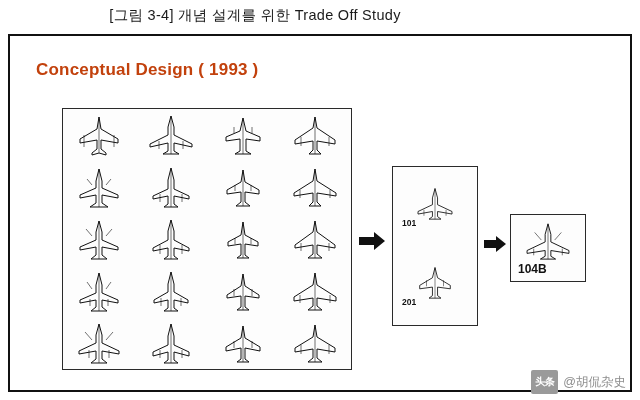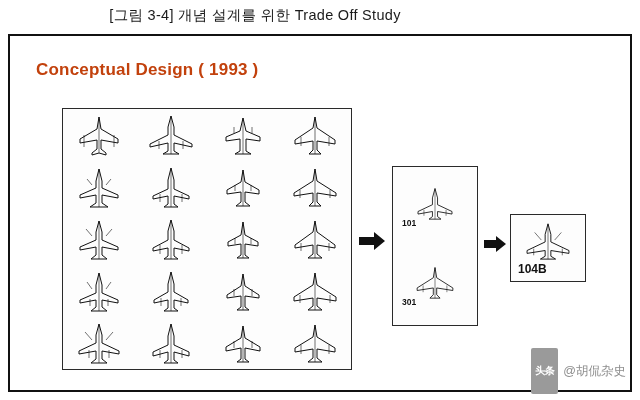--- a/index.html
+++ b/index.html
@@ -138,21 +138,21 @@
     gap: 5px;
     color: #8d8d8d;
     font-size: 12.5px;
   }
   #wm-logo {
     display: inline-block;
     background: #9a9a9a;
     color: #fff;
     font-size: 10px;
     font-weight: bold;
-    padding: 16px 4px;
+    padding: 5px 4px;
     border-radius: 2px;
     letter-spacing: -0.5px;
   }
 </style>
 </head>
 <body>
 
 <div id="caption">[그림 3-4] 개념 설계를 위한 Trade Off Study</div>
 
 <div id="figure-frame">
@@ -380,31 +380,31 @@
         <svg width="56" height="34" viewBox="0 0 58 40">
           <g fill="none" stroke="#111" stroke-width="1">
             <path d="M29 3 L26 14 L26 22 L9 30 L9 33 L26 30 L26 36 L22 39 L36 39 L32 36 L32 30 L49 33 L49 30 L32 22 L32 14 Z"></path>
             <path d="M29 3 L29 39" stroke-width="0.6"></path>
             <path d="M16 28 L16 35 M42 28 L42 35" stroke-width="0.6"></path>
           </g>
         </svg>
         <span class="fin-label">101</span>
       </div>
 
-
       <div class="fin-item">
         <svg width="56" height="34" viewBox="0 0 58 40">
           <g fill="none" stroke="#111" stroke-width="1">
-            <path d="M29 3 L27 15 L8 27 L8 30 L27 27 L27 35 L23 39 L35 39 L31 35 L31 27 L50 30 L50 27 L31 15 Z"></path>
+            <path d="M29 3 L26 15 L11 24 L11 28 L26 26 L26 36 L22 39 L36 39 L32 36 L32 26 L47 28 L47 24 L32 15 Z"></path>
             <path d="M29 3 L29 39" stroke-width="0.6"></path>
-            <path d="M15 24 L15 32 M43 24 L43 32" stroke-width="0.6"></path>
-          </g>
-        </svg>
-        <span class="fin-label">301</span>
-      </div>
+            <path d="M19 18 L19 25 M39 18 L39 25" stroke-width="0.6"></path>
+          </g>
+        </svg>
+        <span class="fin-label">201</span>
+      </div>
+
 
     </div>
   </div>
 
   <div class="arrow" id="arrow-2">
     <svg width="22" height="16" viewBox="0 0 22 16">
       <path d="M0 4 L12 4 L12 0 L22 8 L12 16 L12 12 L0 12 Z" fill="#111"></path>
     </svg>
   </div>
 

